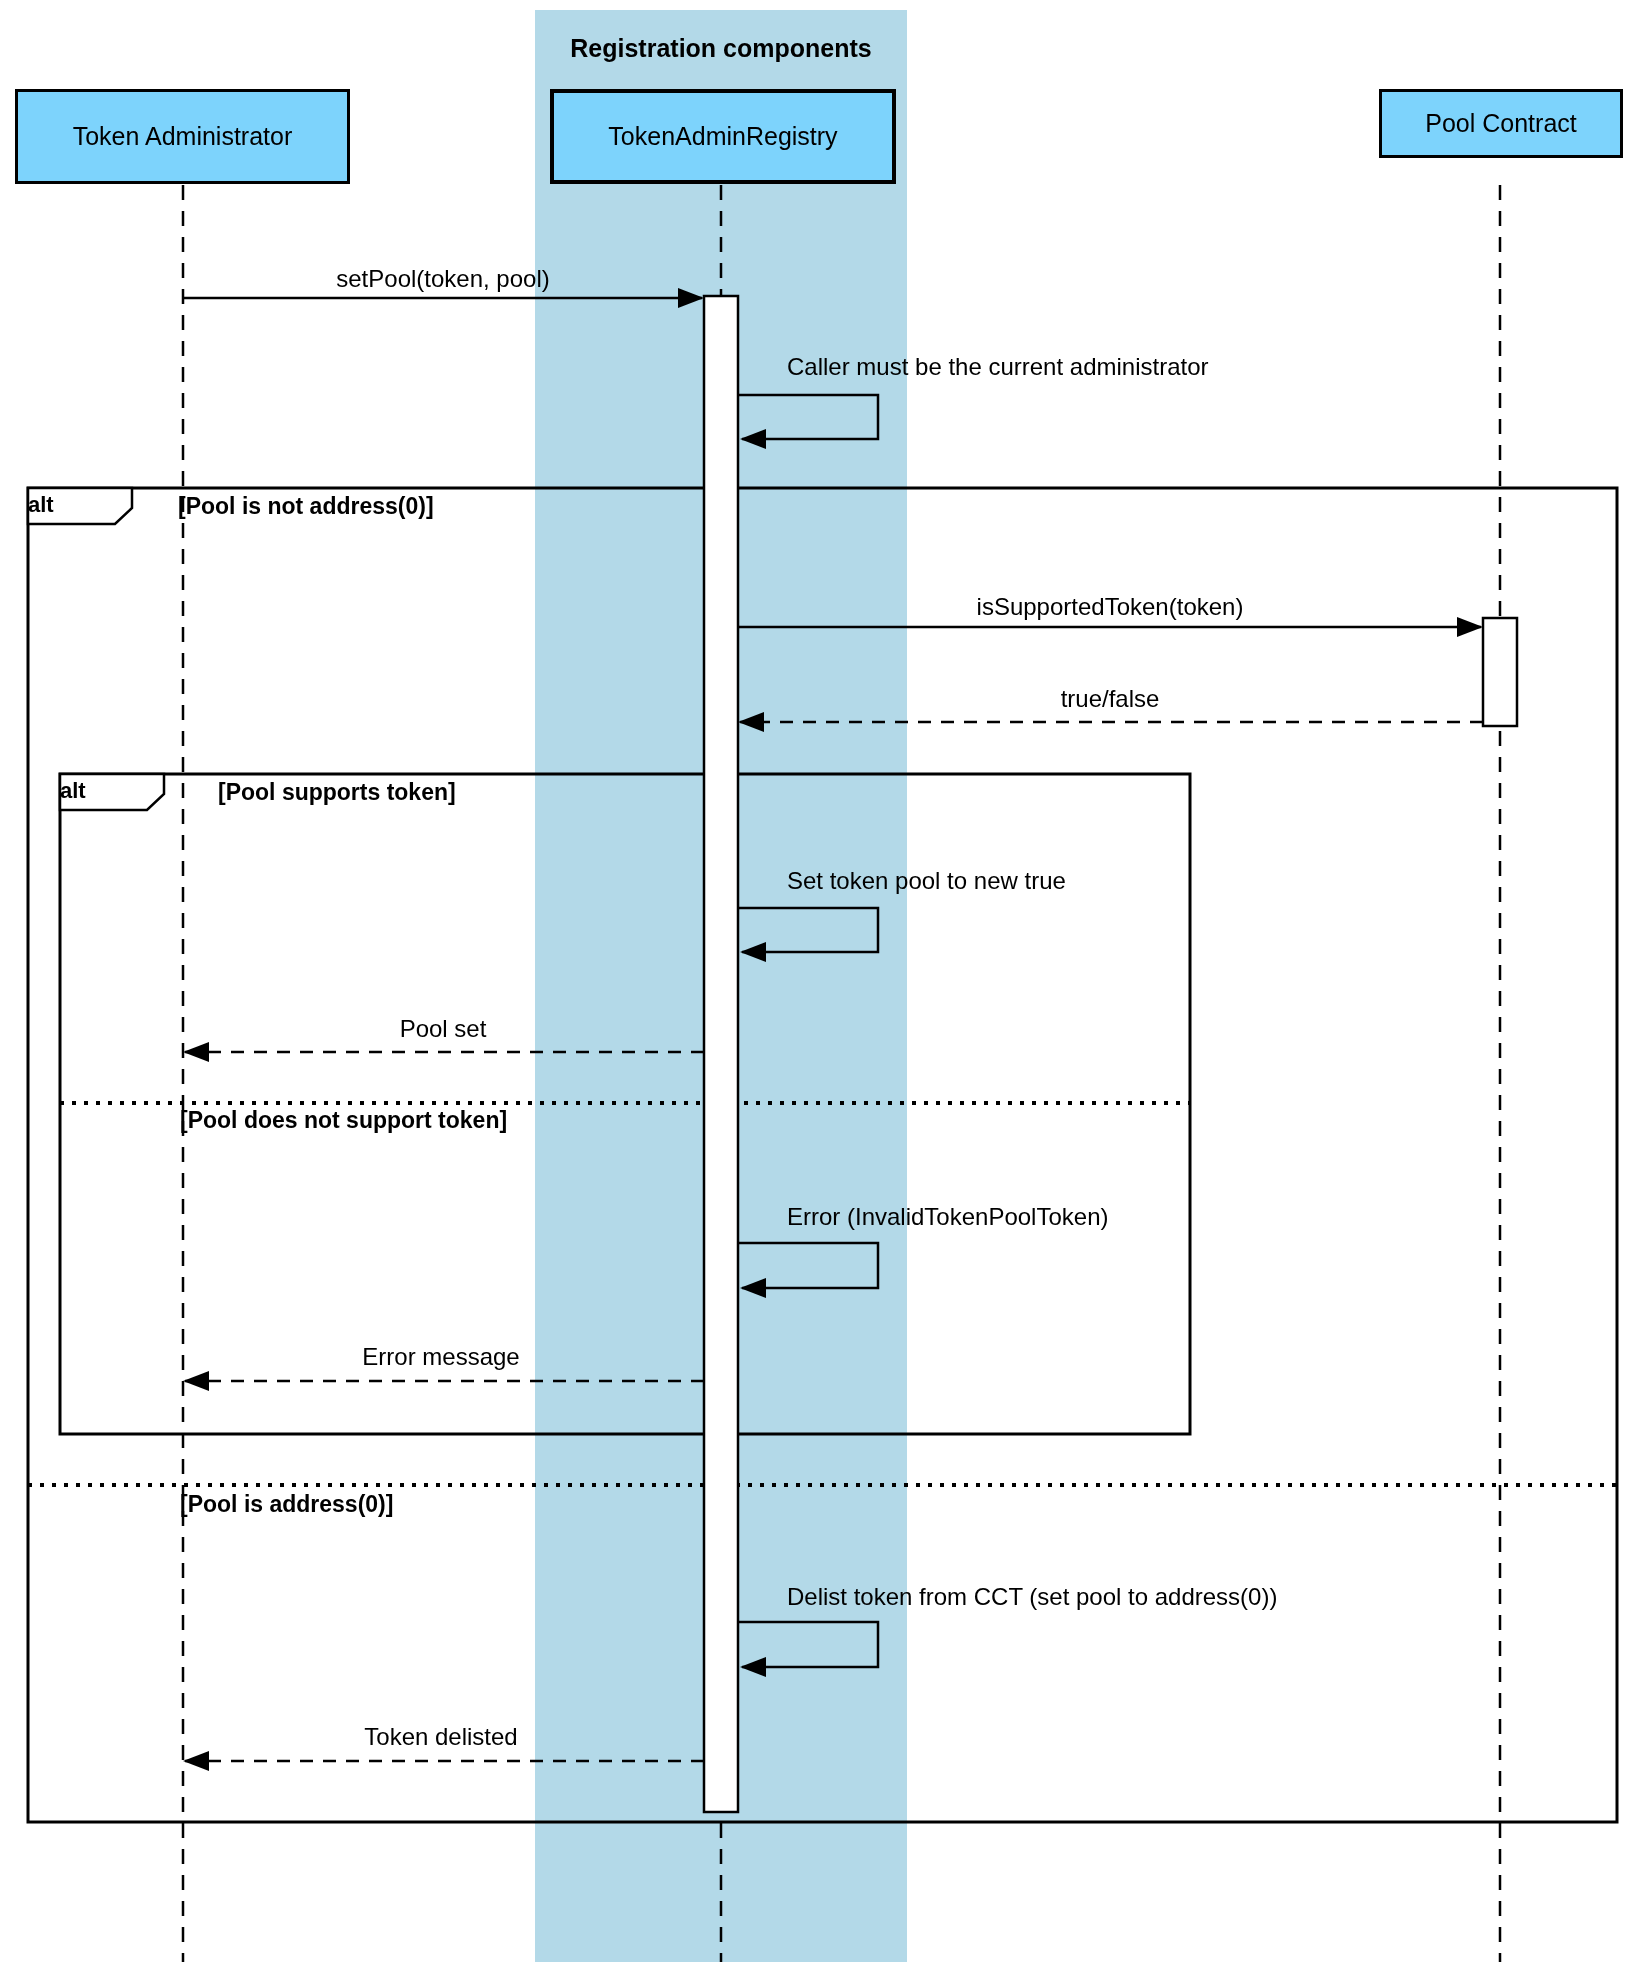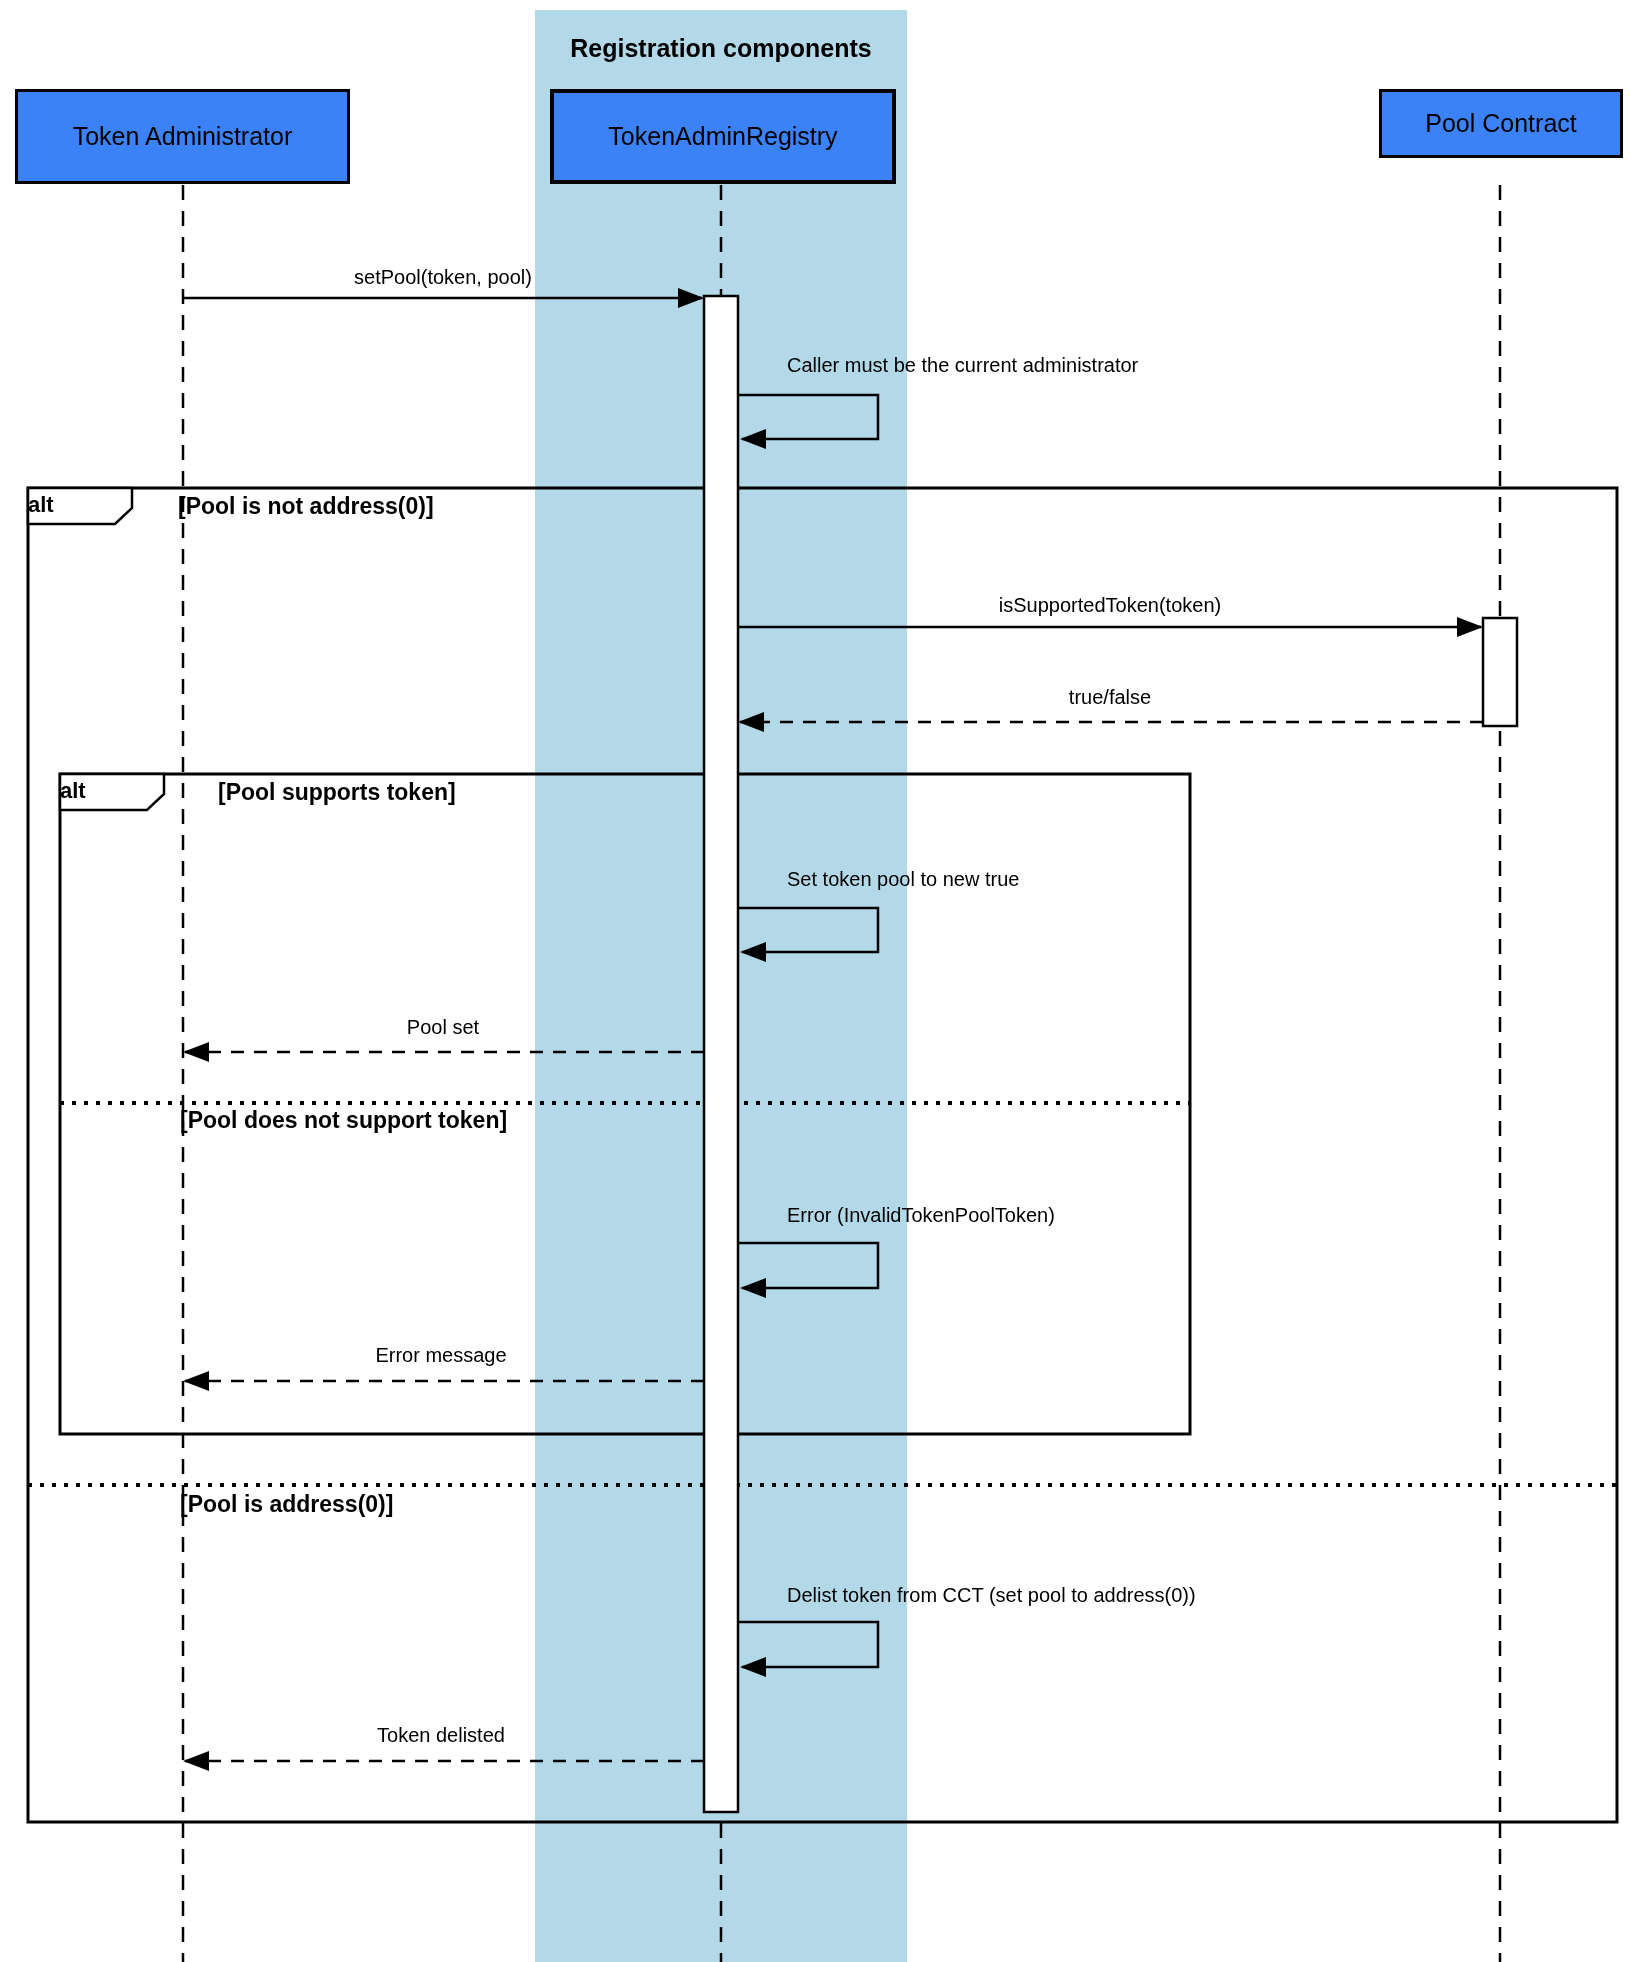--- a/index.html
+++ b/index.html
@@ -19,30 +19,30 @@
     left: 535px; top: 10px;
     width: 372px; height: 1952px;
     background: #b3d9e8;
   }
 
   .svg-layer { position: absolute; left: 0; top: 0; }
 
   .participant {
     position: absolute;
     display: flex; align-items: center; justify-content: center;
-    background: #3b82f6;
+    background: #7dd3fc;
     border: 3px solid #000;
     font-size: 25px;
     white-space: nowrap;
   }
   .participant.heavy { border-width: 4px; }
 
   .label {
     position: absolute;
-    font-size: 20px;
+    font-size: 24px;
     line-height: 1.1;
     white-space: nowrap;
   }
   .center { transform: translateX(-50%); }
   .guard { font-weight: 700; font-size: 23px; }
   .band-title {
     position: absolute;
     left: 535px; top: 34px; width: 372px;
     text-align: center;
     font-weight: 700; font-size: 25px;

